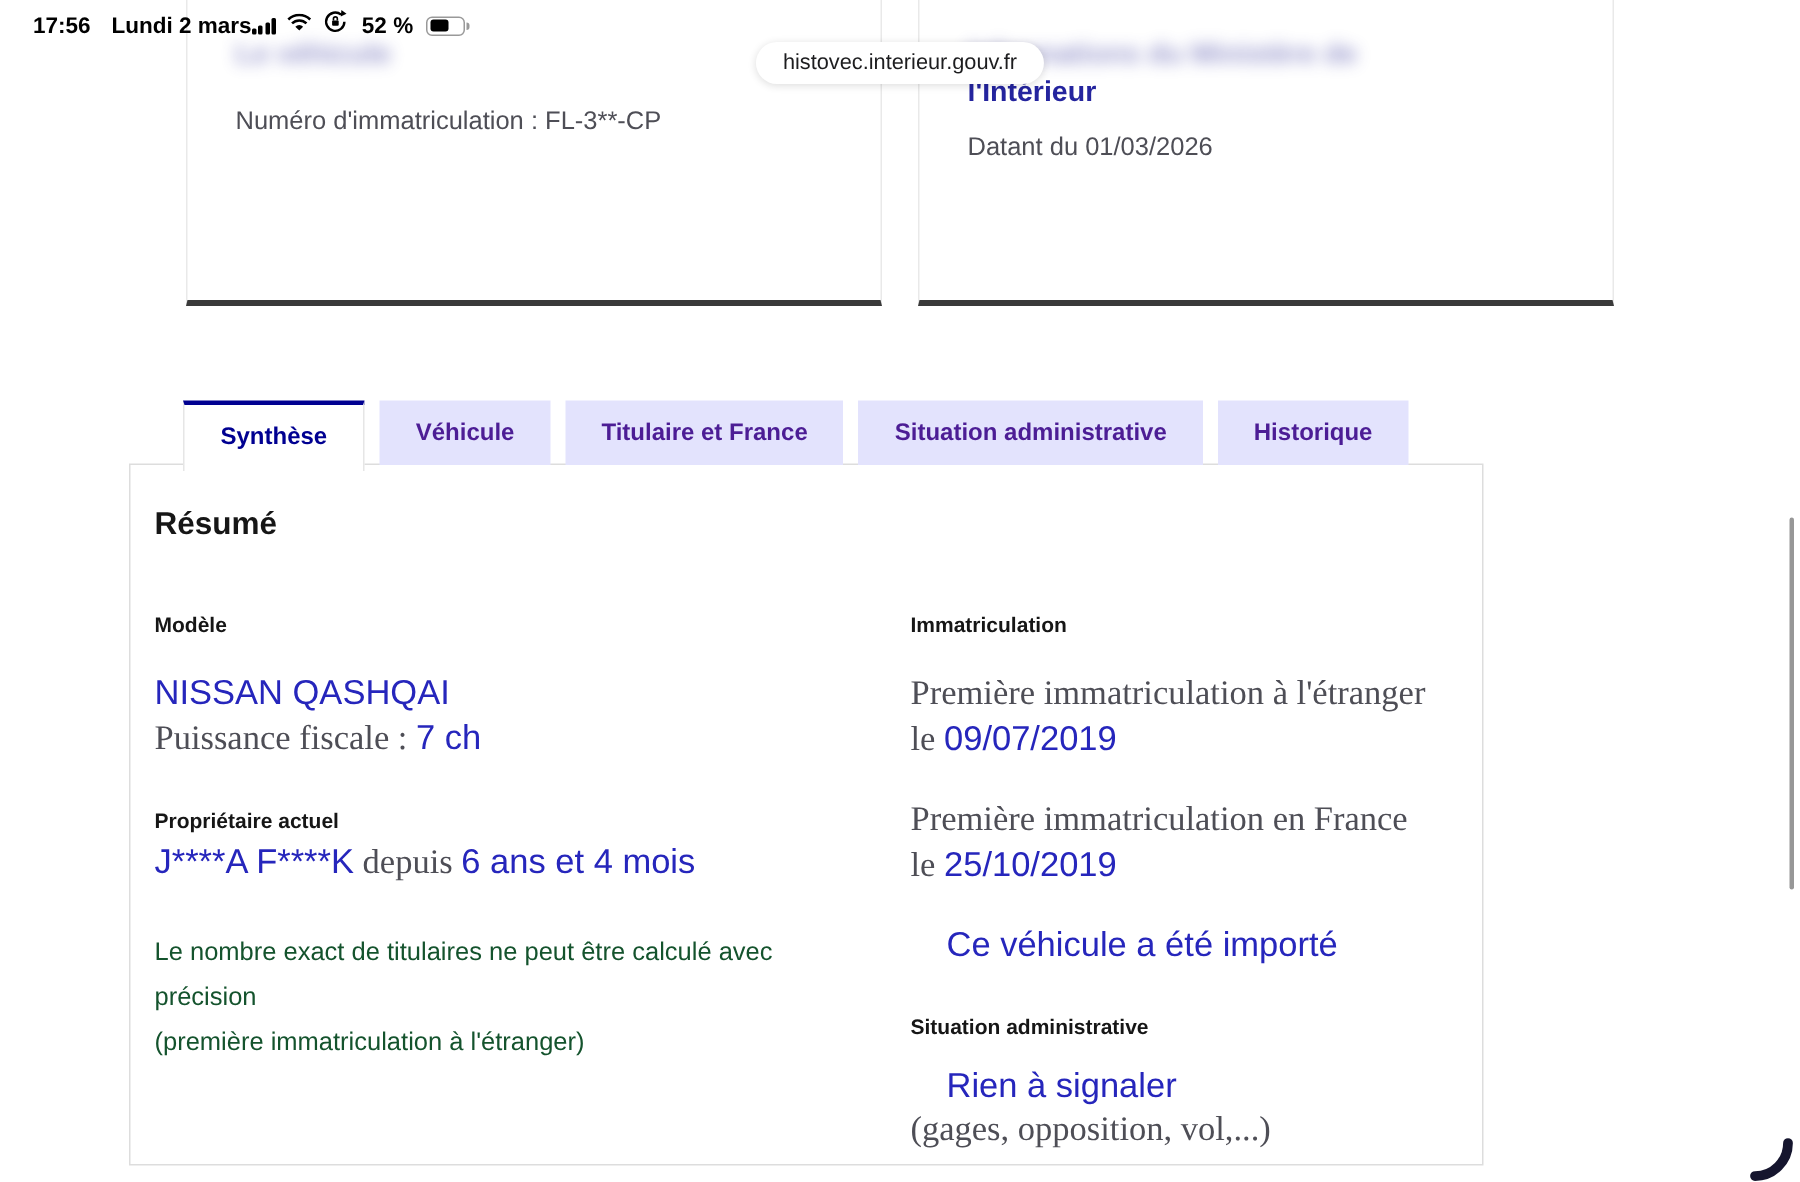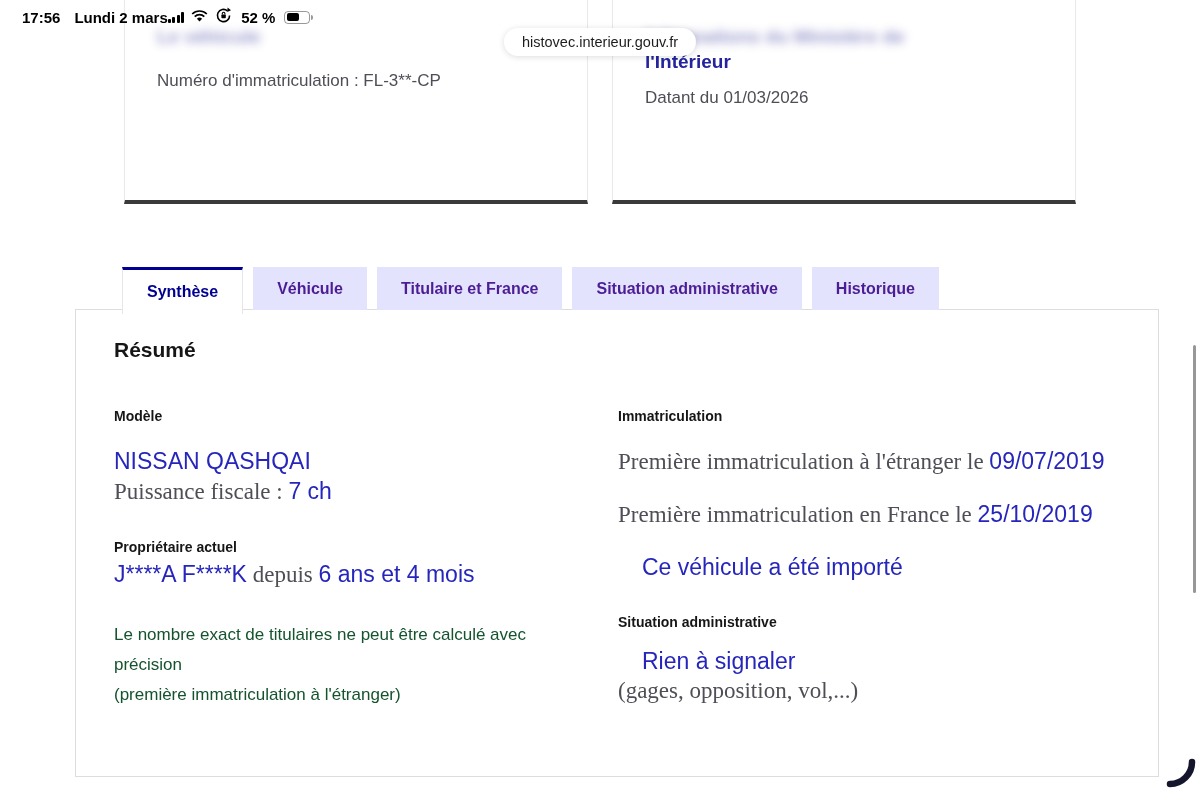--- a/index.html
+++ b/index.html
@@ -44,22 +44,22 @@
   
   .tabs { position:absolute; top:267px; left:91px; display:flex; gap:10px; z-index:5;margin-left:31px; }
   .tab { height:43px; display:flex; align-items:center; padding:0 24px;
     font-size:16px; font-weight:700; color:#4c1d95; background:#e3e3fd;
     cursor:pointer; white-space:nowrap; }
   .tab.active { background:#fff; color:#000091; border-top:3px solid #000091;
     border-left:1px solid #e6e6e6; border-right:1px solid #e6e6e6;
     height:47px; margin-bottom:-4px; position:relative; z-index:6; }
 
   
-  .panel { position:absolute; top:309px; left:75px; width:1084px; height:468px;
-    background:#fff; border:1px solid #ddd; padding:28px 34px 0 38px; }
+  .panel { position:absolute; top:309px; left:86px; width:903px; height:468px;
+    background:#fff; border:1px solid #ddd; padding:28px 34px 0 16px; }
   .panel h2 { font-size:21px; font-weight:700; color:#161616; }
   .cols { display:grid; grid-template-columns:470px 1fr; column-gap:34px; margin-top:14px; }
   .sec-h { font-size:14px; font-weight:700; color:#161616; margin-top:32px; }
   .muted { color:#4e4e56;font-family:Liberation Serif, serif; }
   .blue { color:#2626bc; }
   .line { font-size:23px; line-height:30px; }
   .mt22 { margin-top:22px; }
   .mt6 { margin-top:4px; }
   .note { font-size:17px; line-height:30px; color:#14532d; margin-top:30px; max-width:470px; }
   .indent { padding-left:24px; }

